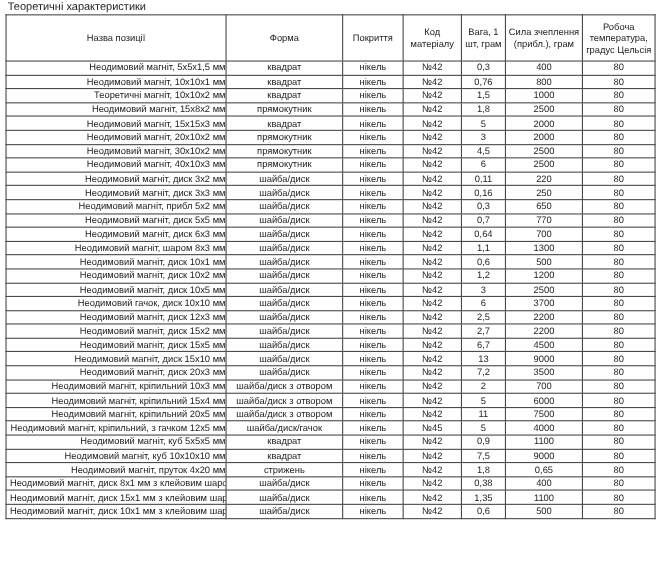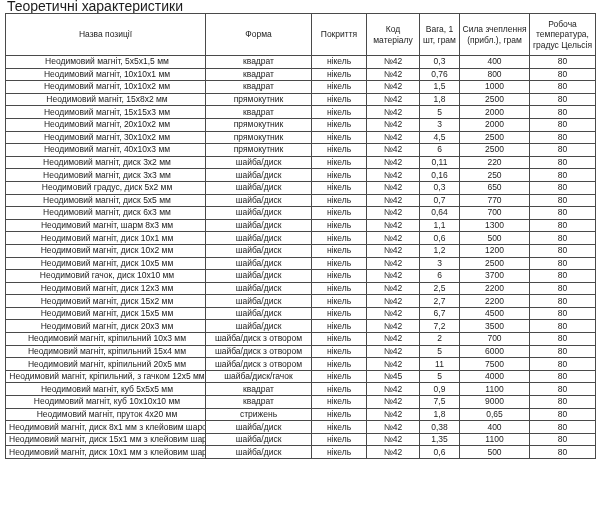--- a/index.html
+++ b/index.html
@@ -15,21 +15,21 @@
   .page {
     position: relative;
     width: 600px;
     height: 511px;
     overflow: hidden;
   }
   .page-title {
     position: absolute;
     top: 1px;
     left: 7px;
-    font-size: 14px;
+    font-size: 10px;
     line-height: 11px;
     color: #1c1c1c;
     white-space: nowrap;
   }
   table.specs {
     position: absolute;
     top: 13px;
     left: 5px;
     width: 590px;
     border-collapse: collapse;
@@ -55,21 +55,21 @@
     white-space: normal;
     padding: 0 2px;
   }
   table.specs tbody td {
     height: 11.6px;
     line-height: 11px;
     text-align: center;
     vertical-align: middle;
   }
   table.specs tbody td.name-cell {
-    text-align: center;
+    text-align: right;
     padding-left: 3px;
   }
   col.c-name  { width: 200px; }
   col.c-shape { width: 106px; }
   col.c-coat  { width: 55px; }
   col.c-code  { width: 53px; }
   col.c-weight{ width: 40px; }
   col.c-force { width: 70px; }
   col.c-temp  { width: 66px; }
 </style>
@@ -113,21 +113,21 @@
         <tr>
           <td class="name-cell">Неодимовий магніт, 10х10х1 мм</td>
           <td>квадрат</td>
           <td>нікель</td>
           <td>№42</td>
           <td>0,76</td>
           <td>800</td>
           <td>80</td>
         </tr>
         <tr>
-          <td class="name-cell">Неодимовий магніт, 10х10х2 мм</td>
+          <td class="name-cell">Теоретичні магніт, 10х10х2 мм</td>
           <td>квадрат</td>
           <td>нікель</td>
           <td>№42</td>
           <td>1,5</td>
           <td>1000</td>
           <td>80</td>
         </tr>
         <tr>
           <td class="name-cell">Неодимовий магніт, 15х8х2 мм</td>
           <td>прямокутник</td>
@@ -185,21 +185,21 @@
         <tr>
           <td class="name-cell">Неодимовий магніт, диск 3х3 мм</td>
           <td>шайба/диск</td>
           <td>нікель</td>
           <td>№42</td>
           <td>0,16</td>
           <td>250</td>
           <td>80</td>
         </tr>
         <tr>
-          <td class="name-cell">Неодимовий градус, диск 5х2 мм</td>
+          <td class="name-cell">Неодимовий магніт, прибл 5х2 мм</td>
           <td>шайба/диск</td>
           <td>нікель</td>
           <td>№42</td>
           <td>0,3</td>
           <td>650</td>
           <td>80</td>
         </tr>
         <tr>
           <td class="name-cell">Неодимовий магніт, диск 5х5 мм</td>
           <td>шайба/диск</td>
@@ -212,21 +212,21 @@
         <tr>
           <td class="name-cell">Неодимовий магніт, диск 6х3 мм</td>
           <td>шайба/диск</td>
           <td>нікель</td>
           <td>№42</td>
           <td>0,64</td>
           <td>700</td>
           <td>80</td>
         </tr>
         <tr>
-          <td class="name-cell">Неодимовий магніт, шарм 8х3 мм</td>
+          <td class="name-cell">Неодимовий магніт, шаром 8х3 мм</td>
           <td>шайба/диск</td>
           <td>нікель</td>
           <td>№42</td>
           <td>1,1</td>
           <td>1300</td>
           <td>80</td>
         </tr>
         <tr>
           <td class="name-cell">Неодимовий магніт, диск 10х1 мм</td>
           <td>шайба/диск</td>
@@ -281,20 +281,29 @@
           <td>2200</td>
           <td>80</td>
         </tr>
         <tr>
           <td class="name-cell">Неодимовий магніт, диск 15х5 мм</td>
           <td>шайба/диск</td>
           <td>нікель</td>
           <td>№42</td>
           <td>6,7</td>
           <td>4500</td>
+          <td>80</td>
+        </tr>
+        <tr>
+          <td class="name-cell">Неодимовий магніт, диск 15х10 мм</td>
+          <td>шайба/диск</td>
+          <td>нікель</td>
+          <td>№42</td>
+          <td>13</td>
+          <td>9000</td>
           <td>80</td>
         </tr>
         <tr>
           <td class="name-cell">Неодимовий магніт, диск 20х3 мм</td>
           <td>шайба/диск</td>
           <td>нікель</td>
           <td>№42</td>
           <td>7,2</td>
           <td>3500</td>
           <td>80</td>

